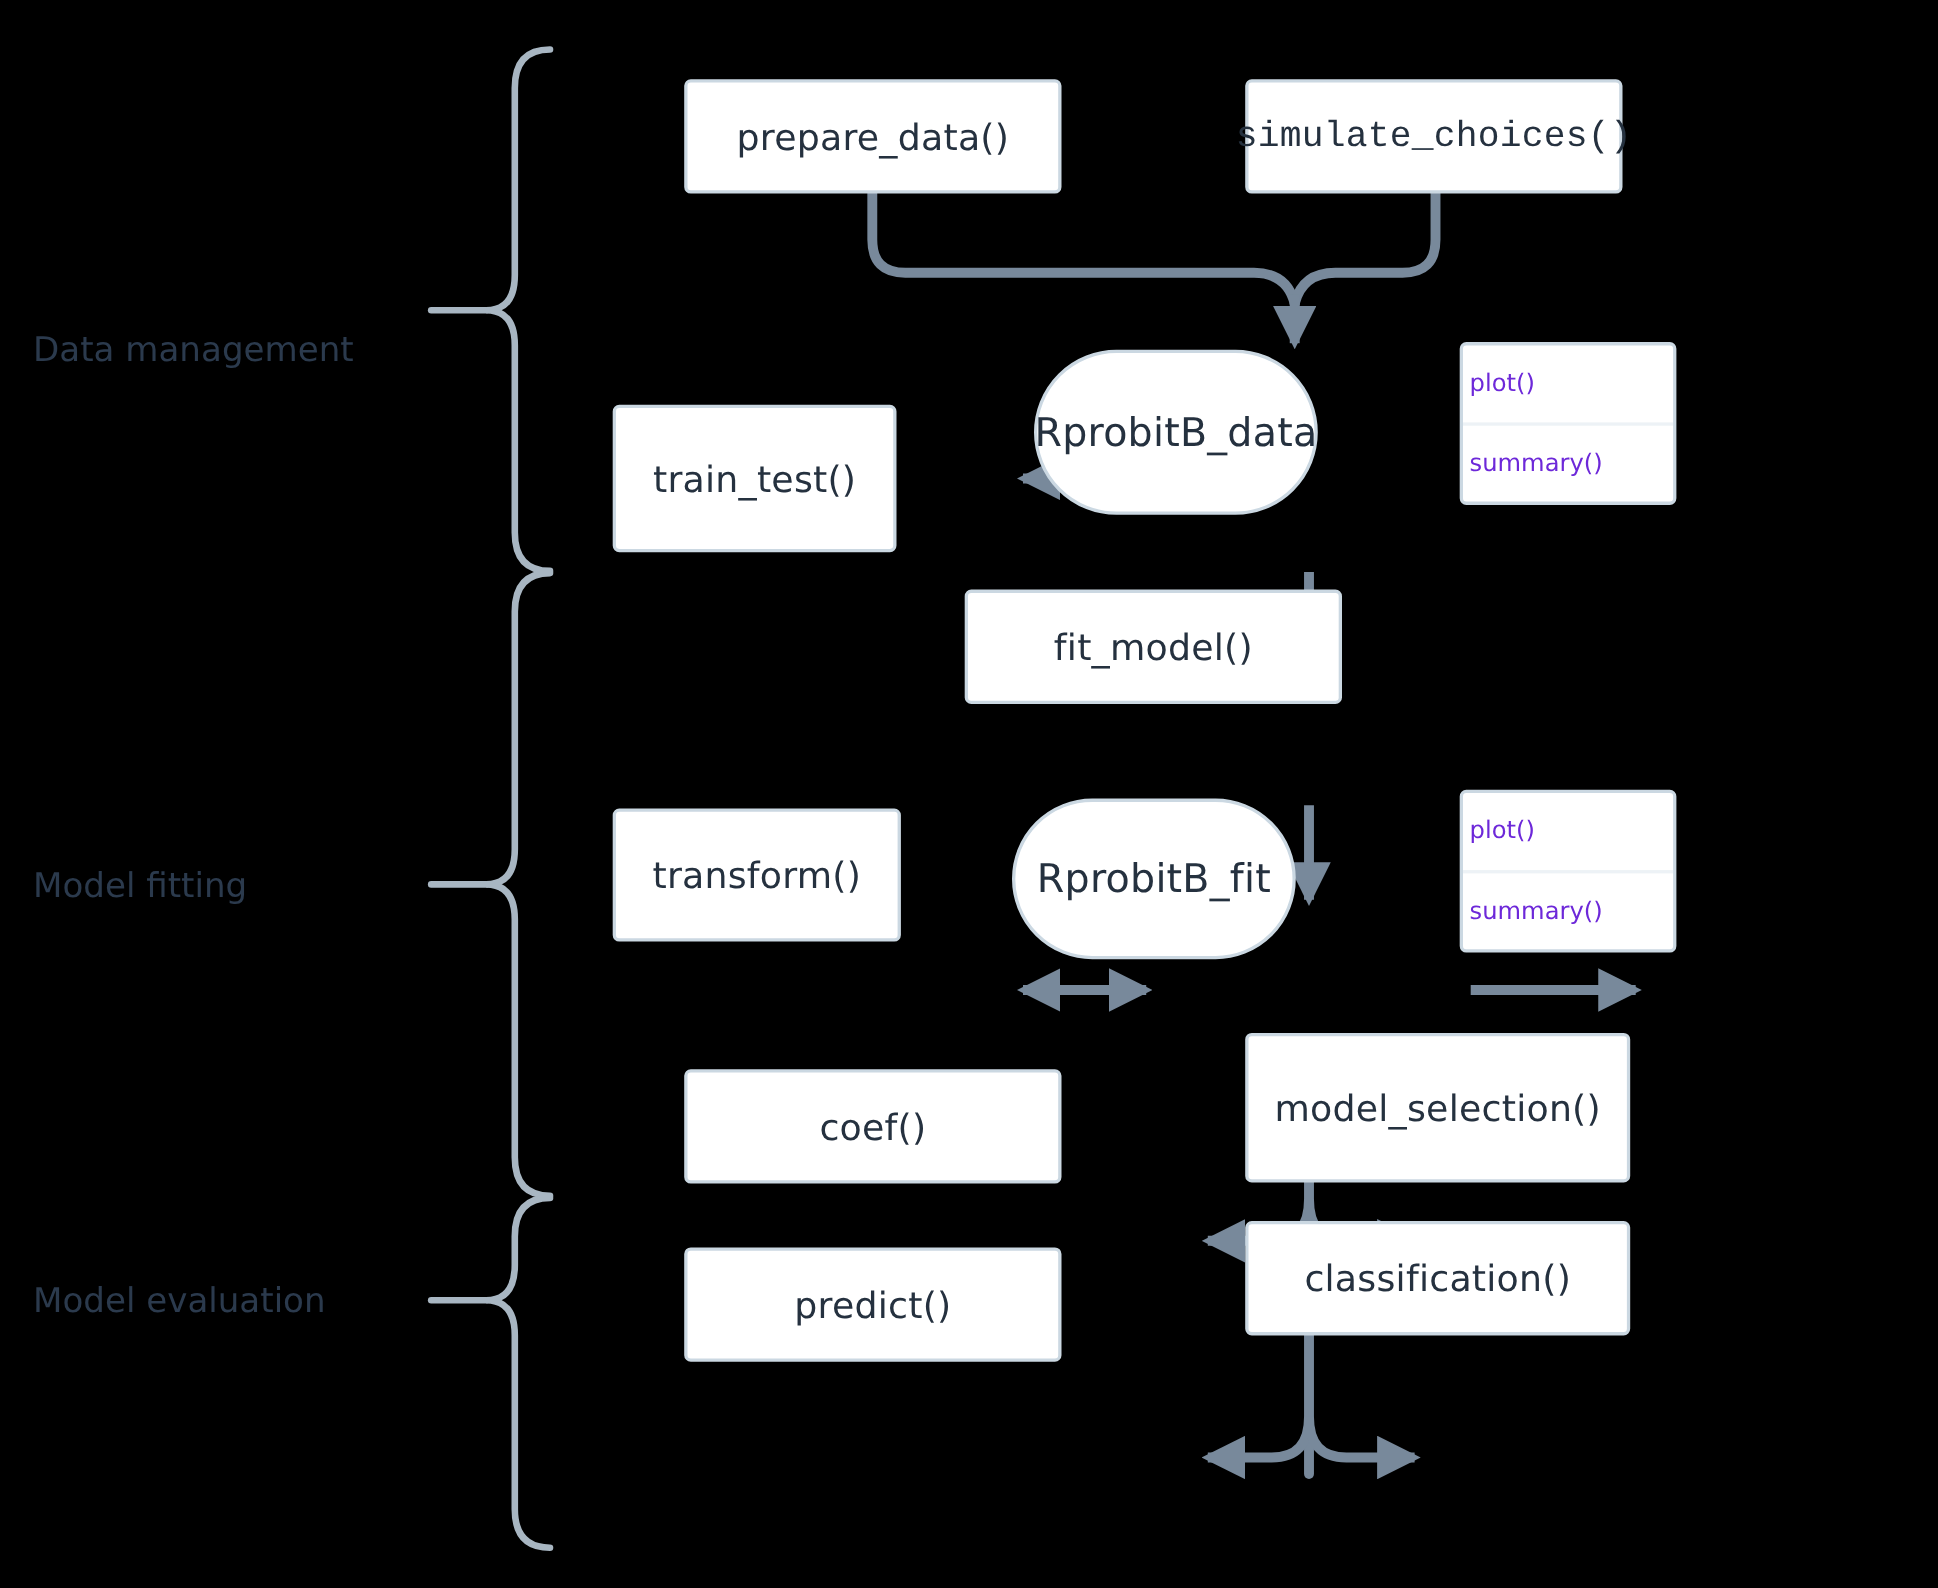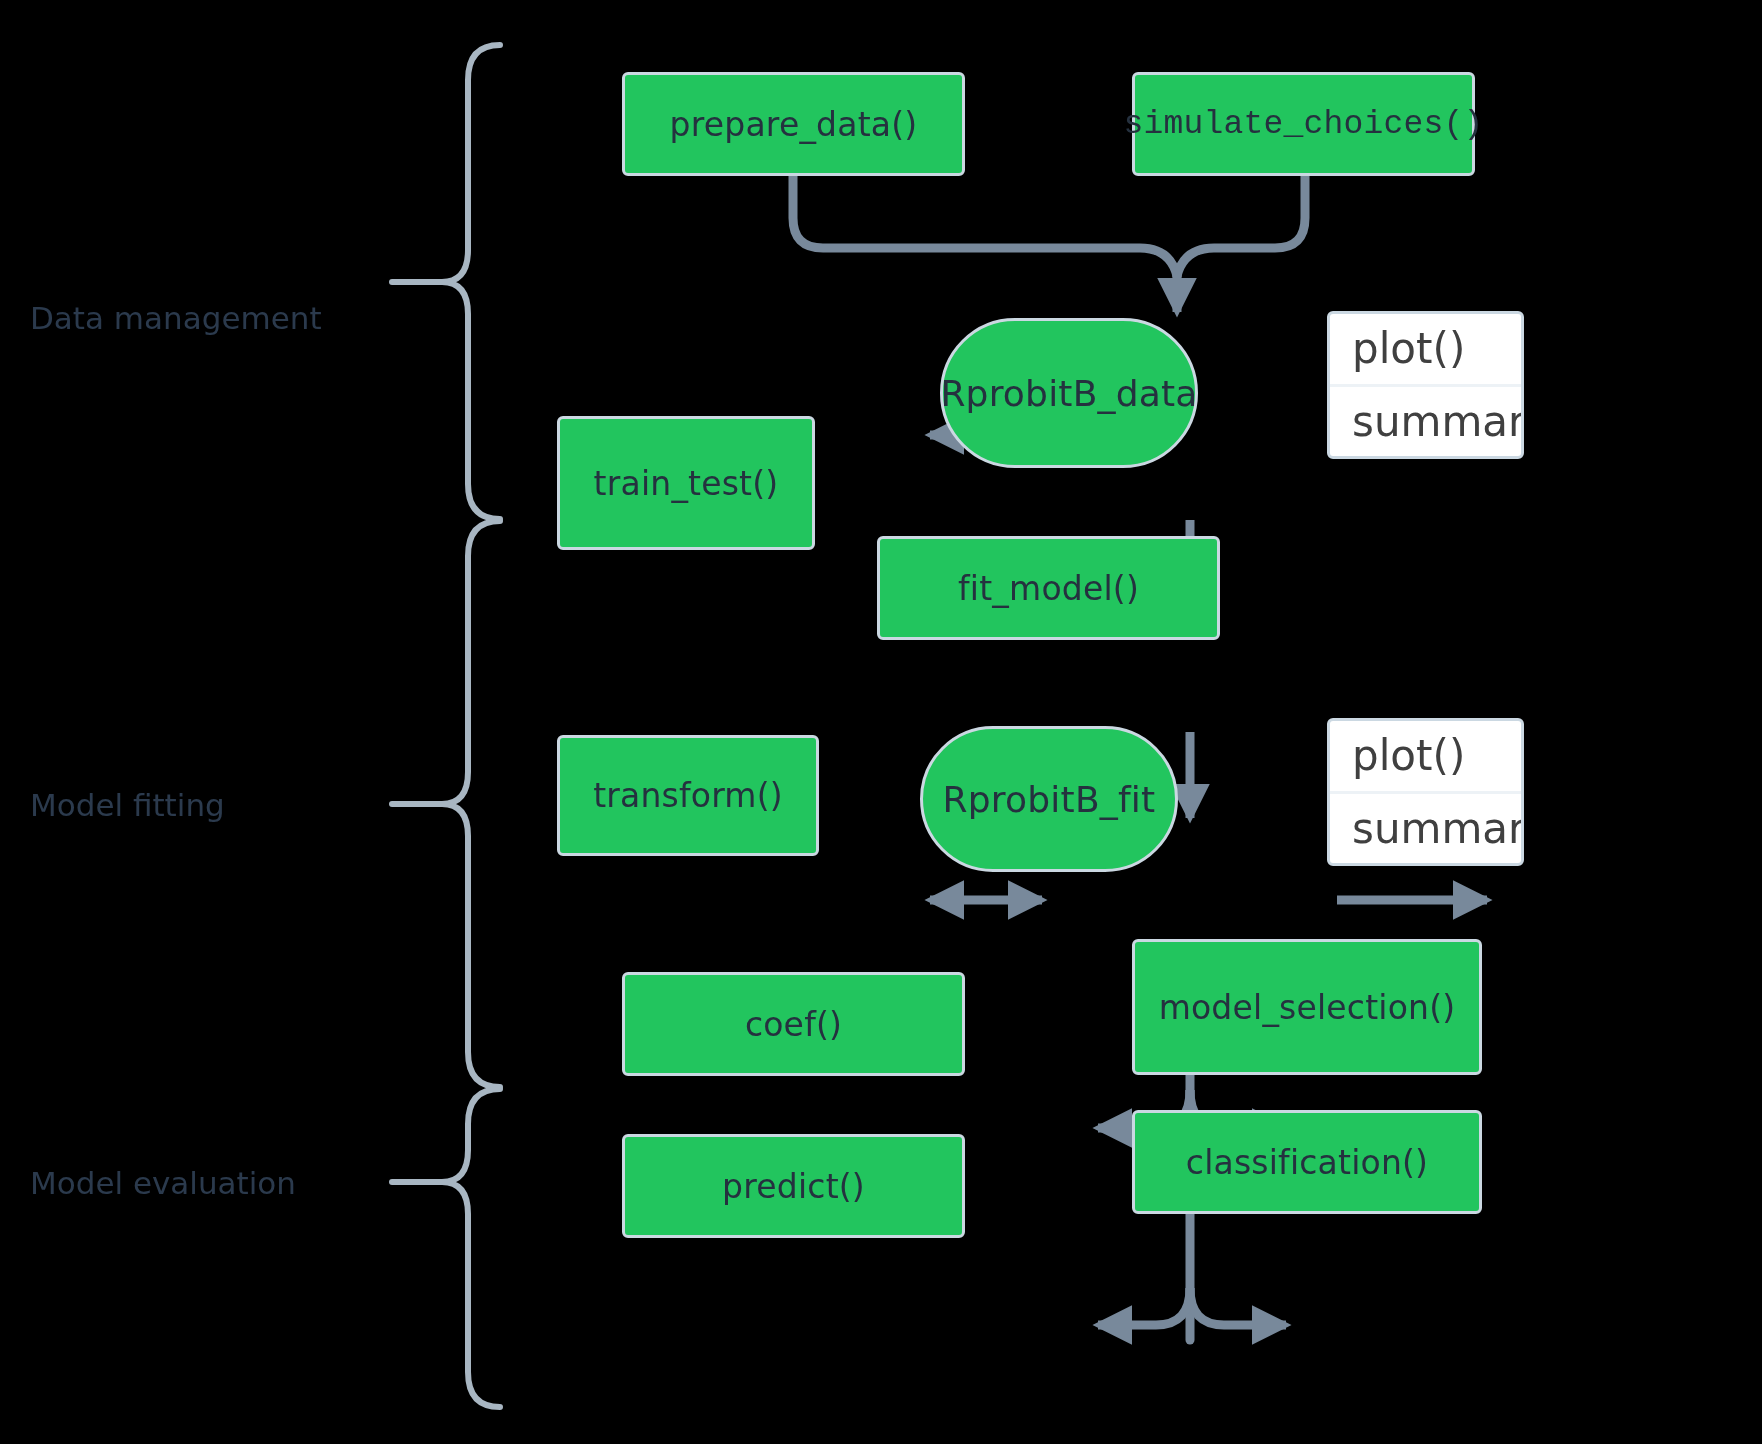--- a/index.html
+++ b/index.html
@@ -17,21 +17,21 @@
   }
   svg.wires {
     position: absolute;
     left: 0; top: 0;
     width: 1762px;
     height: 1444px;
     pointer-events: none;
   }
   .node {
     position: absolute;
-    background: #22c55e;
+    background: #ffffff;
     border: 3px solid #cbd8e2;
     border-radius: 6px;
     box-sizing: border-box;
     display: flex;
     align-items: center;
     justify-content: center;
     color: #25313f;
     font-size: 33px;
     font-family: "DejaVu Sans", sans-serif;
     letter-spacing: 0.2px;
@@ -46,23 +46,23 @@
     border-radius: 6px;
     box-sizing: border-box;
     display: flex;
     flex-direction: column;
     overflow: hidden;
   }
   .stacked .cell {
     flex: 1 1 50%;
     display: flex;
     align-items: center;
-    padding-left: 22px;
-    color: #404040;
-    font-size: 42px;
+    padding-left: 6px;
+    color: #6d28d9;
+    font-size: 22px;
     font-family: "DejaVu Sans", sans-serif;
   }
   .stacked .cell.divider {
     border-top: 3px solid #edf2f6;
   }
   .group-label {
     position: absolute;
     color: #2b3a4d;
     font-size: 31px;
     font-family: "DejaVu Sans", sans-serif;
@@ -122,21 +122,21 @@
   </svg>
 
   <div class="group-label" style="left:30px; top:300px; width:340px;">Data management</div>
   <div class="group-label" style="left:30px; top:787px; width:340px;">Model fitting</div>
   <div class="group-label" style="left:30px; top:1165px; width:340px;">Model evaluation</div>
 
   <div class="node" style="left:622px; top:72px; width:343px; height:104px;">prepare_data()</div>
 
   <div class="node" style="left:1132px; top:72px; width:343px; height:104px;font-family:Liberation Mono, monospace;">simulate_choices()</div>
 
-  <div class="node" style="left:557px; top:368px; width:258px; height:134px;margin-top:48px;">train_test()</div>
+  <div class="node" style="left:557px; top:368px; width:258px; height:134px;">train_test()</div>
 
   <div class="node stadium" style="left:920px; top:318px; width:258px; height:150px; font-size:36px;margin-left:20px;">RprobitB_data</div>
 
   <div class="stacked" style="left:1327px; top:311px; width:197px; height:148px;">
     <div class="cell">plot()</div>
     <div class="cell divider">summary()</div>
   </div>
 
   <div class="node" style="left:877px; top:536px; width:343px; height:104px;">fit_model()</div>
 

